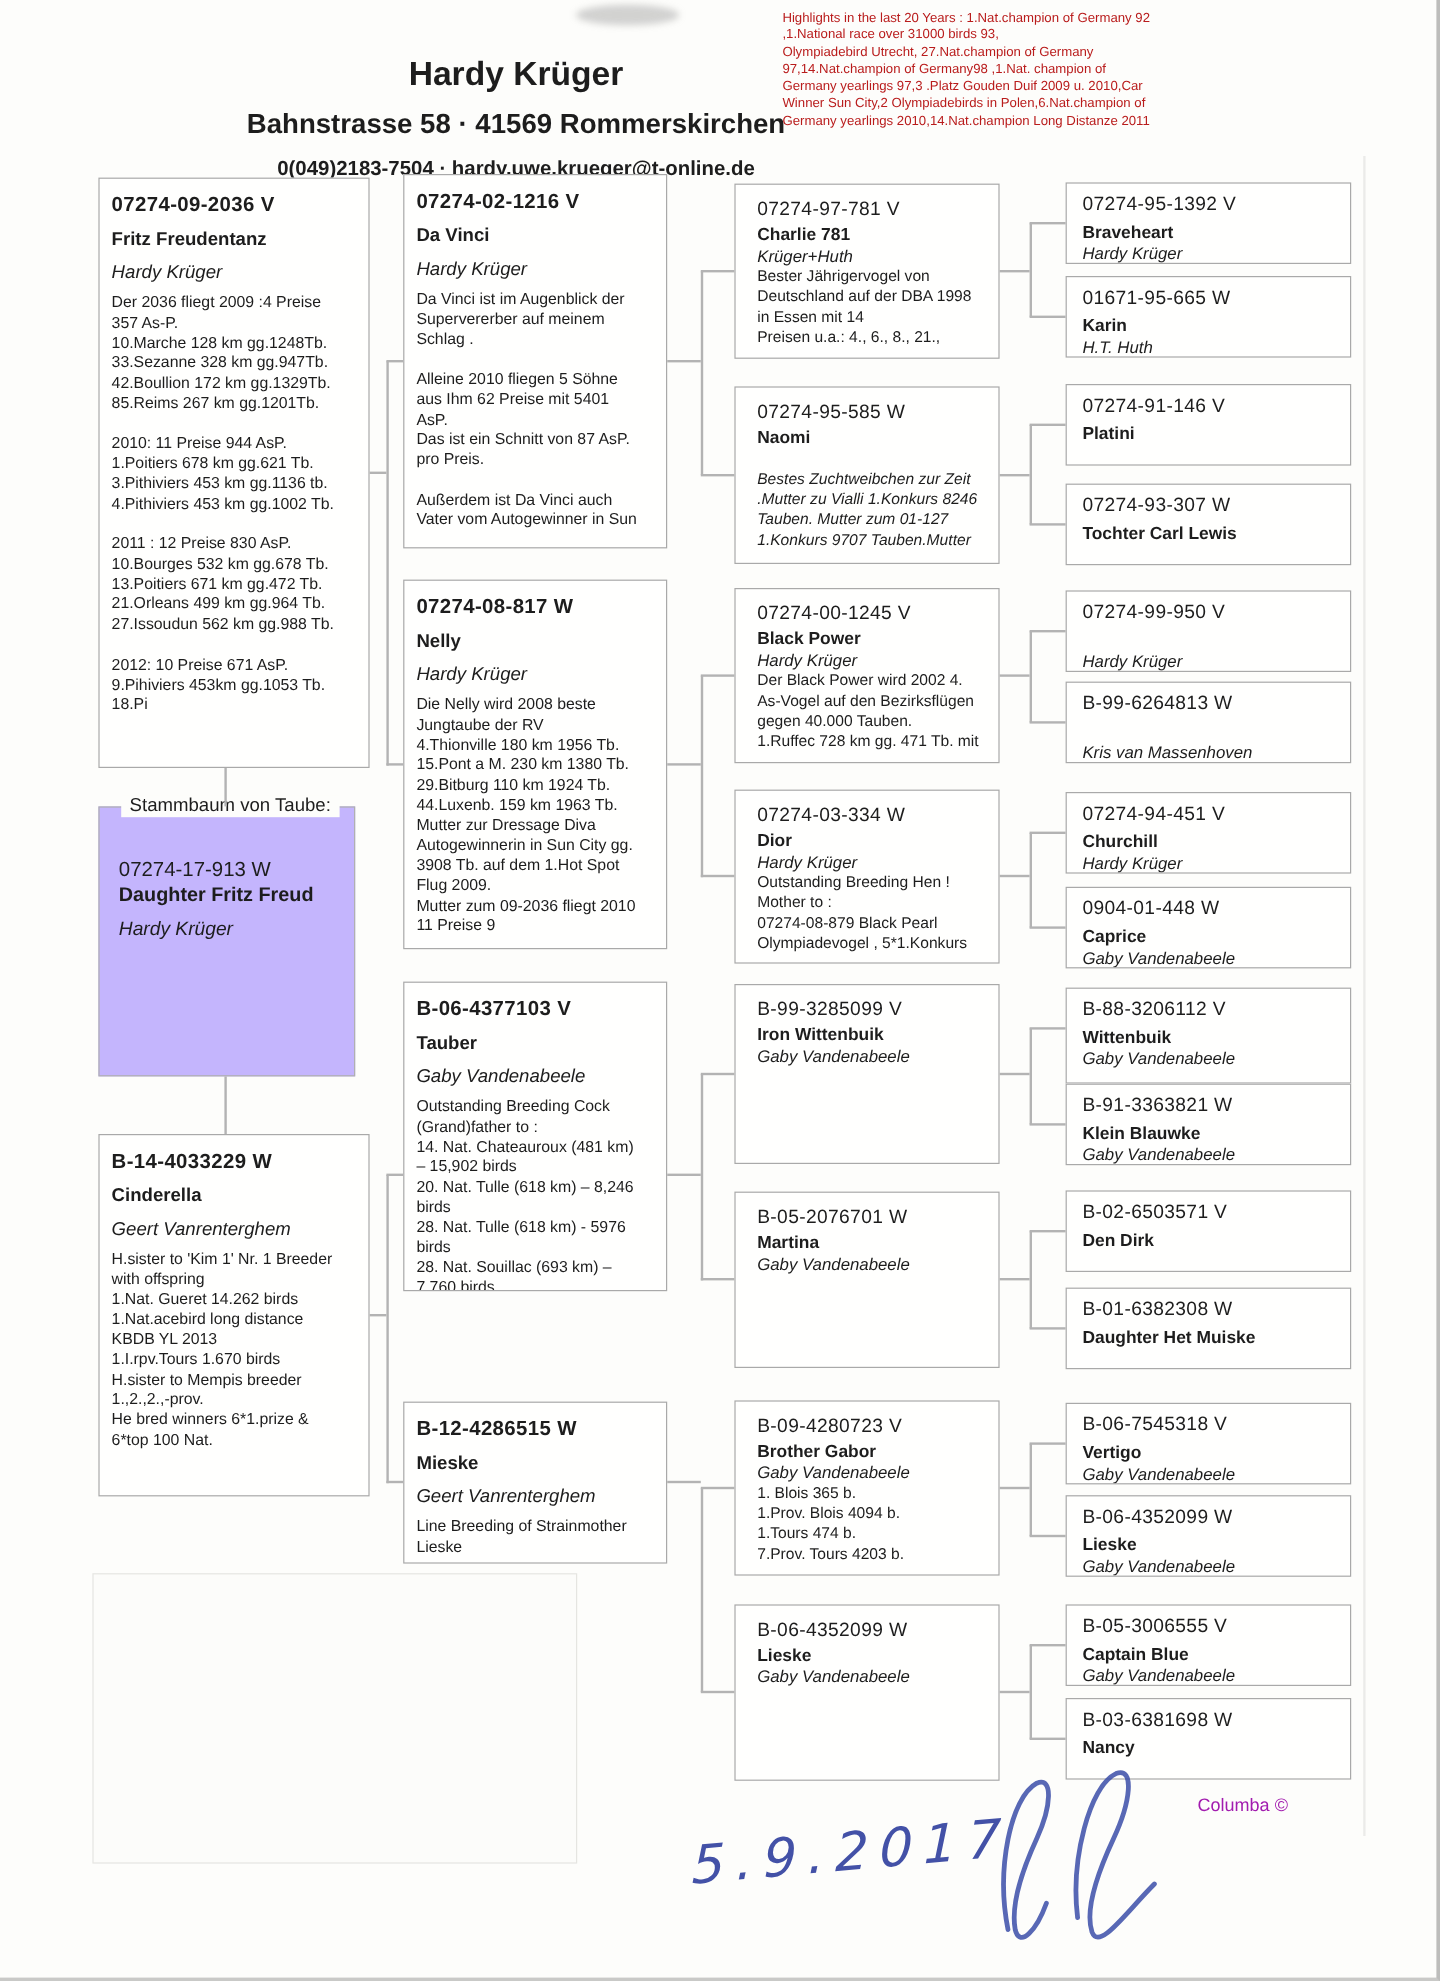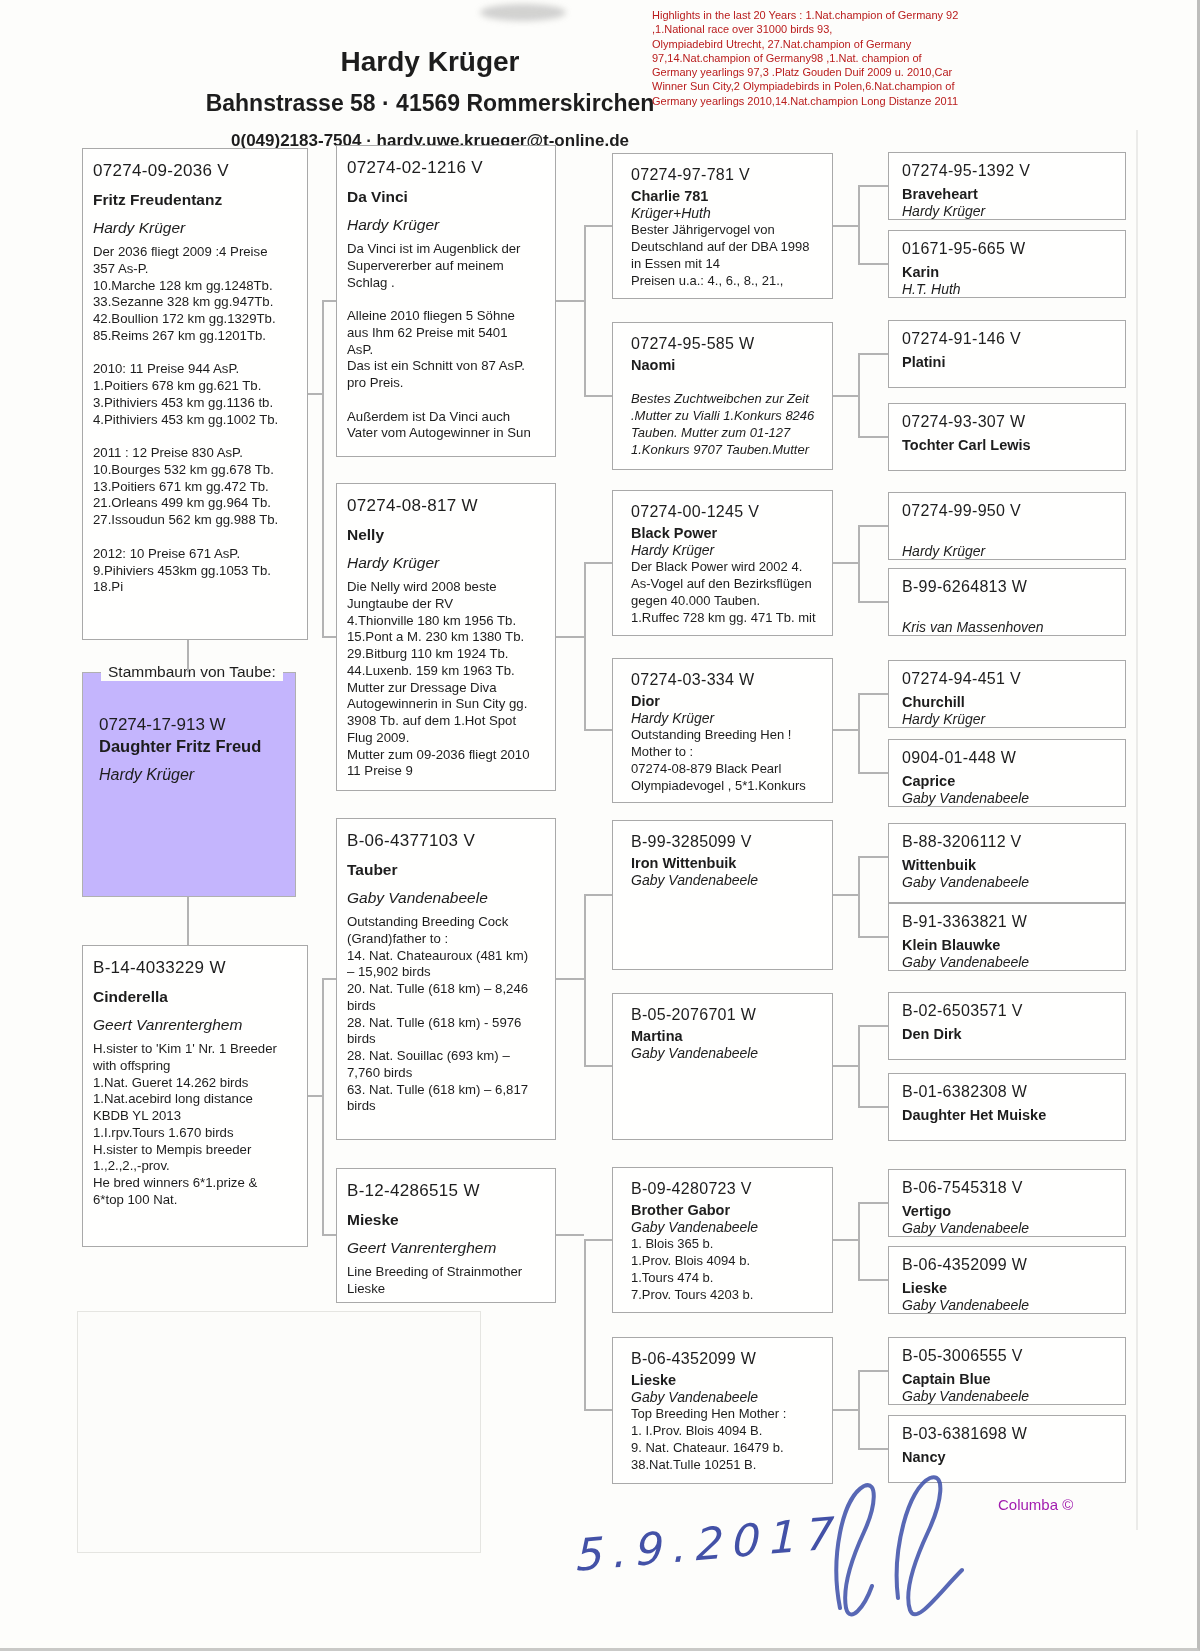--- a/index.html
+++ b/index.html
@@ -11,21 +11,21 @@
   #owner{position:absolute;left:140px;top:46px;width:580px;text-align:center;}
   #owner .name{font-size:28px;font-weight:bold;margin-bottom:12px;}
   #owner .addr{font-size:23px;font-weight:bold;margin-bottom:14px;}
   #owner .contact{font-size:17px;font-weight:bold;}
   #highlights{position:absolute;left:652px;top:8px;width:436px;font-size:11px;line-height:1.3;
               white-space:pre-line;color:#b91c1c;}
 
   
   .pbox{position:absolute;background:#fffffe;border:1.5px solid #a9a9a9;box-sizing:border-box;overflow:hidden;}
   .cA{padding:12px 6px 6px 10px;}
-  .cA .pring{font-size:17px;margin-bottom:10px;letter-spacing:.3px;}
+  .cA .pring{font-size:17px;margin-bottom:10px;letter-spacing:.3px;font-weight:bold;}
   .cA .pname{font-size:15.5px;font-weight:bold;margin-bottom:10px;min-height:17px;}
   .cA .pbreeder{font-size:15.5px;font-style:italic;margin-bottom:7px;min-height:17px;}
   .cA .pbody{font-size:13.2px;line-height:1.27;white-space:pre-line;}
   .c3{padding:12px 6px 4px 18px;}
   .c3 .pring{font-size:16px;margin-bottom:4px;letter-spacing:.3px;}
   .c3 .pname{font-size:14.5px;font-weight:bold;min-height:17px;}
   .c3 .pbreeder{font-size:14px;font-style:italic;min-height:17px;}
   .c3 .pbody{font-size:13px;line-height:1.3;white-space:pre-line;}
   .c4{padding:9px 6px 4px 13px;}
   .c4 .pring{font-size:16px;margin-bottom:6px;letter-spacing:.3px;}
@@ -156,21 +156,21 @@
 15.Pont a M. 230 km 1380 Tb.
 29.Bitburg 110 km 1924 Tb.
 44.Luxenb. 159 km 1963 Tb.
 Mutter zur Dressage Diva
 Autogewinnerin in Sun City gg.
 3908 Tb. auf dem 1.Hot Spot
 Flug 2009.
 Mutter zum 09-2036 fliegt 2010
 11 Preise 9</div>
   </div>
-  <div class="pbox cA" style="left:336px;top:818px;width:220px;height:322px">
+  <div class="pbox cA" style="left:336px;top:818px;width:220px;height:258px">
     <div class="pring">B-06-4377103 V</div>
     <div class="pname">Tauber</div>
     <div class="pbreeder">Gaby Vandenabeele</div>
     <div class="pbody">Outstanding Breeding Cock
 (Grand)father to :
 14. Nat. Chateauroux (481 km)
 – 15,902 birds
 20. Nat. Tulle (618 km) – 8,246
 birds
 28. Nat. Tulle (618 km) - 5976
@@ -242,24 +242,20 @@
     <div class="pbreeder">Gaby Vandenabeele</div>
     <div class="pbody">1. Blois 365 b.
 1.Prov. Blois 4094 b.
 1.Tours 474 b.
 7.Prov. Tours  4203 b.</div>
   </div>
   <div class="pbox c3" style="left:612px;top:1337px;width:221px;height:147px">
     <div class="pring">B-06-4352099 W</div>
     <div class="pname">Lieske</div>
     <div class="pbreeder">Gaby Vandenabeele</div>
-    <div class="pbody">Top Breeding Hen Mother :
-1. I.Prov. Blois 4094 B.
-9. Nat. Chateaur. 16479 b.
-38.Nat.Tulle 10251 B.</div>
   </div>
 
   <div class="pbox c4" style="left:888px;top:152px;width:238px;height:68px">
     <div class="pring">07274-95-1392 V</div>
     <div class="pname">Braveheart</div>
     <div class="pbreeder">Hardy Krüger</div>
   </div>
   <div class="pbox c4" style="left:888px;top:230px;width:238px;height:68px">
     <div class="pring">01671-95-665 W</div>
     <div class="pname">Karin</div>

